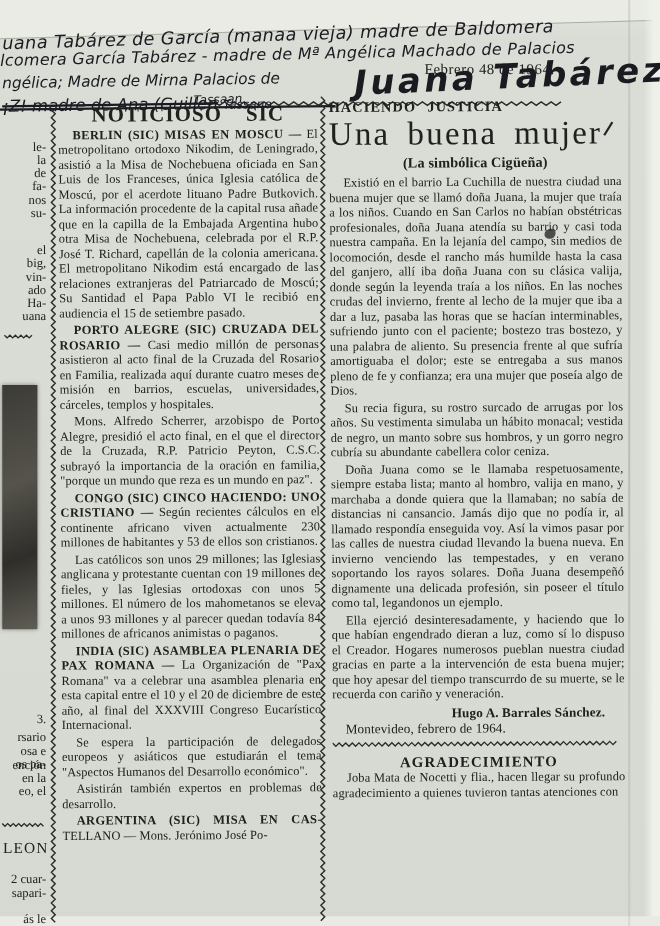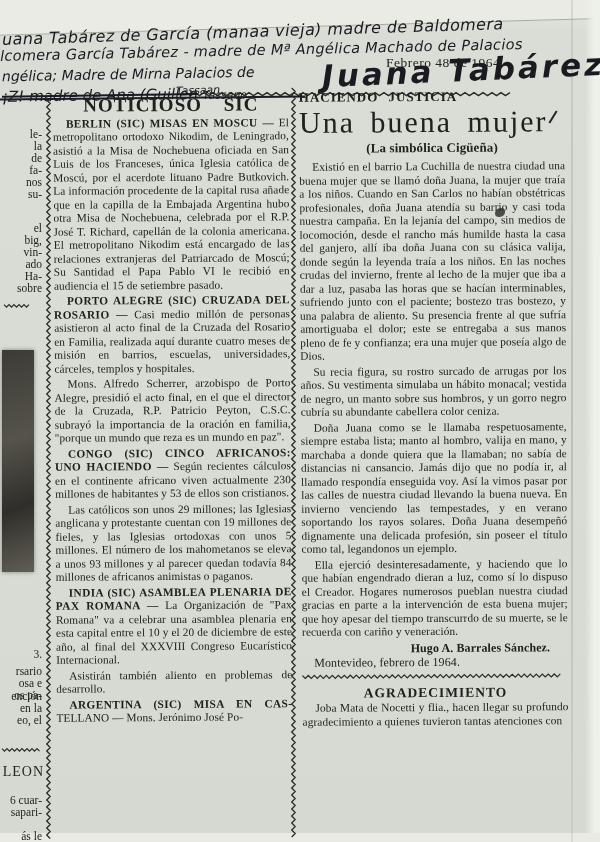--- a/index.html
+++ b/index.html
@@ -88,59 +88,60 @@
     <span class="frag" style="top:22px">la</span>
     <span class="frag" style="top:34px">de</span>
     <span class="frag" style="top:46px">fa-</span>
     <span class="frag" style="top:58px">nos</span>
     <span class="frag" style="top:70px">su-</span>
     <span class="frag" style="top:104px">el</span>
     <span class="frag" style="top:116px">big,</span>
     <span class="frag" style="top:128px">vin-</span>
     <span class="frag" style="top:140px">ado</span>
     <span class="frag" style="top:152px">Ha-</span>
-    <span class="frag" style="top:164px">sobre</span>
+    <span class="frag" style="top:164px">uana</span>
     <svg class="zz" style="left:4px;top:186px" width="28" height="4">
         <polyline points="0,0.7 2.5,3.2 5,0.7 7.5,3.2 10,0.7 12.5,3.2 15,0.7 17.5,3.2 20,0.7 22.5,3.2 25,0.7" fill="none" stroke="#2b2b28" stroke-width="1.2"></polyline>
       </svg>
     <span class="big-z">Z</span>
     <span class="frag" style="top:530px">3.</span>
     <span class="frag" style="top:547px">rsario</span>
     <span class="frag" style="top:559px">osa e</span>
     <span class="frag" style="top:571px">os pa-</span>
     <span class="frag" style="top:584px">en la</span>
     <span class="frag" style="top:596px">eo, el</span>
     <span class="frag" style="top:572px">ención</span>
     <svg class="zz" style="left:2px;top:630px" width="40" height="4">
         <polyline points="0,0.7 2.5,3.2 5,0.7 7.5,3.2 10,0.7 12.5,3.2 15,0.7 17.5,3.2 20,0.7 22.5,3.2 25,0.7 27.5,3.2 30,0.7 32.5,3.2 35,0.7 37.5,3.2" fill="none" stroke="#2b2b28" stroke-width="1.2"></polyline>
       </svg>
     <span class="leon">LEON</span>
-    <span class="frag" style="top:676px">6 cuar-</span>
+    <span class="frag" style="top:676px">2 cuar-</span>
     <span class="frag" style="top:688px">sapari-</span>
     <span class="frag" style="top:741px">ituible</span>
     <span class="frag" style="top:712px">ás le</span>
   </div>
   <div class="photo-block"></div>
 
   <svg class="zz" style="left:46px;top:100px" width="6" height="742">
       <polyline points="0.7,0 4.2,3.5 0.7,7 4.2,10.5 0.7,14 4.2,17.5 0.7,21 4.2,24.5 0.7,28 4.2,31.5 0.7,35 4.2,38.5 0.7,42 4.2,45.5 0.7,49 4.2,52.5 0.7,56 4.2,59.5 0.7,63 4.2,66.5 0.7,70 4.2,73.5 0.7,77 4.2,80.5 0.7,84 4.2,87.5 0.7,91 4.2,94.5 0.7,98 4.2,101.5 0.7,105 4.2,108.5 0.7,112 4.2,115.5 0.7,119 4.2,122.5 0.7,126 4.2,129.5 0.7,133 4.2,136.5 0.7,140 4.2,143.5 0.7,147 4.2,150.5 0.7,154 4.2,157.5 0.7,161 4.2,164.5 0.7,168 4.2,171.5 0.7,175 4.2,178.5 0.7,182 4.2,185.5 0.7,189 4.2,192.5 0.7,196 4.2,199.5 0.7,203 4.2,206.5 0.7,210 4.2,213.5 0.7,217 4.2,220.5 0.7,224 4.2,227.5 0.7,231 4.2,234.5 0.7,238 4.2,241.5 0.7,245 4.2,248.5 0.7,252 4.2,255.5 0.7,259 4.2,262.5 0.7,266 4.2,269.5 0.7,273 4.2,276.5 0.7,280 4.2,283.5 0.7,287 4.2,290.5 0.7,294 4.2,297.5 0.7,301 4.2,304.5 0.7,308 4.2,311.5 0.7,315 4.2,318.5 0.7,322 4.2,325.5 0.7,329 4.2,332.5 0.7,336 4.2,339.5 0.7,343 4.2,346.5 0.7,350 4.2,353.5 0.7,357 4.2,360.5 0.7,364 4.2,367.5 0.7,371 4.2,374.5 0.7,378 4.2,381.5 0.7,385 4.2,388.5 0.7,392 4.2,395.5 0.7,399 4.2,402.5 0.7,406 4.2,409.5 0.7,413 4.2,416.5 0.7,420 4.2,423.5 0.7,427 4.2,430.5 0.7,434 4.2,437.5 0.7,441 4.2,444.5 0.7,448 4.2,451.5 0.7,455 4.2,458.5 0.7,462 4.2,465.5 0.7,469 4.2,472.5 0.7,476 4.2,479.5 0.7,483 4.2,486.5 0.7,490 4.2,493.5 0.7,497 4.2,500.5 0.7,504 4.2,507.5 0.7,511 4.2,514.5 0.7,518 4.2,521.5 0.7,525 4.2,528.5 0.7,532 4.2,535.5 0.7,539 4.2,542.5 0.7,546 4.2,549.5 0.7,553 4.2,556.5 0.7,560 4.2,563.5 0.7,567 4.2,570.5 0.7,574 4.2,577.5 0.7,581 4.2,584.5 0.7,588 4.2,591.5 0.7,595 4.2,598.5 0.7,602 4.2,605.5 0.7,609 4.2,612.5 0.7,616 4.2,619.5 0.7,623 4.2,626.5 0.7,630 4.2,633.5 0.7,637 4.2,640.5 0.7,644 4.2,647.5 0.7,651 4.2,654.5 0.7,658 4.2,661.5 0.7,665 4.2,668.5 0.7,672 4.2,675.5 0.7,679 4.2,682.5 0.7,686 4.2,689.5 0.7,693 4.2,696.5 0.7,700 4.2,703.5 0.7,707 4.2,710.5 0.7,714 4.2,717.5 0.7,721 4.2,724.5 0.7,728 4.2,731.5 0.7,735 4.2,738.5" fill="none" stroke="#2b2b28" stroke-width="1.3"></polyline>
     </svg>
   <svg class="zz" style="left:291px;top:88px" width="6" height="754">
       <polyline points="0.7,0 4.2,3.5 0.7,7 4.2,10.5 0.7,14 4.2,17.5 0.7,21 4.2,24.5 0.7,28 4.2,31.5 0.7,35 4.2,38.5 0.7,42 4.2,45.5 0.7,49 4.2,52.5 0.7,56 4.2,59.5 0.7,63 4.2,66.5 0.7,70 4.2,73.5 0.7,77 4.2,80.5 0.7,84 4.2,87.5 0.7,91 4.2,94.5 0.7,98 4.2,101.5 0.7,105 4.2,108.5 0.7,112 4.2,115.5 0.7,119 4.2,122.5 0.7,126 4.2,129.5 0.7,133 4.2,136.5 0.7,140 4.2,143.5 0.7,147 4.2,150.5 0.7,154 4.2,157.5 0.7,161 4.2,164.5 0.7,168 4.2,171.5 0.7,175 4.2,178.5 0.7,182 4.2,185.5 0.7,189 4.2,192.5 0.7,196 4.2,199.5 0.7,203 4.2,206.5 0.7,210 4.2,213.5 0.7,217 4.2,220.5 0.7,224 4.2,227.5 0.7,231 4.2,234.5 0.7,238 4.2,241.5 0.7,245 4.2,248.5 0.7,252 4.2,255.5 0.7,259 4.2,262.5 0.7,266 4.2,269.5 0.7,273 4.2,276.5 0.7,280 4.2,283.5 0.7,287 4.2,290.5 0.7,294 4.2,297.5 0.7,301 4.2,304.5 0.7,308 4.2,311.5 0.7,315 4.2,318.5 0.7,322 4.2,325.5 0.7,329 4.2,332.5 0.7,336 4.2,339.5 0.7,343 4.2,346.5 0.7,350 4.2,353.5 0.7,357 4.2,360.5 0.7,364 4.2,367.5 0.7,371 4.2,374.5 0.7,378 4.2,381.5 0.7,385 4.2,388.5 0.7,392 4.2,395.5 0.7,399 4.2,402.5 0.7,406 4.2,409.5 0.7,413 4.2,416.5 0.7,420 4.2,423.5 0.7,427 4.2,430.5 0.7,434 4.2,437.5 0.7,441 4.2,444.5 0.7,448 4.2,451.5 0.7,455 4.2,458.5 0.7,462 4.2,465.5 0.7,469 4.2,472.5 0.7,476 4.2,479.5 0.7,483 4.2,486.5 0.7,490 4.2,493.5 0.7,497 4.2,500.5 0.7,504 4.2,507.5 0.7,511 4.2,514.5 0.7,518 4.2,521.5 0.7,525 4.2,528.5 0.7,532 4.2,535.5 0.7,539 4.2,542.5 0.7,546 4.2,549.5 0.7,553 4.2,556.5 0.7,560 4.2,563.5 0.7,567 4.2,570.5 0.7,574 4.2,577.5 0.7,581 4.2,584.5 0.7,588 4.2,591.5 0.7,595 4.2,598.5 0.7,602 4.2,605.5 0.7,609 4.2,612.5 0.7,616 4.2,619.5 0.7,623 4.2,626.5 0.7,630 4.2,633.5 0.7,637 4.2,640.5 0.7,644 4.2,647.5 0.7,651 4.2,654.5 0.7,658 4.2,661.5 0.7,665 4.2,668.5 0.7,672 4.2,675.5 0.7,679 4.2,682.5 0.7,686 4.2,689.5 0.7,693 4.2,696.5 0.7,700 4.2,703.5 0.7,707 4.2,710.5 0.7,714 4.2,717.5 0.7,721 4.2,724.5 0.7,728 4.2,731.5 0.7,735 4.2,738.5 0.7,742 4.2,745.5 0.7,749" fill="none" stroke="#2b2b28" stroke-width="1.3"></polyline>
     </svg>
 
   <div class="col col-left">
     <h2>NOTICIOSO SIC</h2>
     <p><b>BERLIN (SIC) MISAS EN MOSCU —</b> <span>El metropolitano ortodoxo Nikodim, de Leningrado, asistió a la Misa de Nochebuena oficiada en San Luis de los Franceses, única Iglesia católica de Moscú, por el acerdote lituano Padre Butkovich. La información procedente de la capital rusa añade que en la capilla de la Embajada Argentina hubo otra Misa de Nochebuena, celebrada por el R.P. José T. Richard, capellán de la colonia americana. El metropolitano Nikodim está encargado de las relaciones extranjeras del Patriarcado de Moscú; Su Santidad el Papa Pablo VI le recibió en audiencia el 15 de setiembre pasado.</span></p>
     <p><b>PORTO ALEGRE (SIC) CRUZADA DEL ROSARIO —</b> <span>Casi medio millón de personas asistieron al acto final de la Cruzada del Rosario en Familia, realizada aquí durante cuatro meses de misión en barrios, escuelas, universidades, cárceles, templos y hospitales.</span></p>
     <p><b></b> <span>Mons. Alfredo Scherrer, arzobispo de Porto Alegre, presidió el acto final, en el que el director de la Cruzada, R.P. Patricio Peyton, C.S.C. subrayó la importancia de la oración en familia, "porque un mundo que reza es un mundo en paz".</span></p>
-    <p><b>CONGO (SIC) CINCO AFRICANOS: UNO HACIENDO —</b> <span>Según recientes cálculos en el continente africano viven actualmente 230 millones de habitantes y 53 de ellos son cristianos.</span></p>
+    <p><b>CONGO (SIC) CINCO HACIENDO: UNO CRISTIANO —</b> <span>Según recientes cálculos en el continente africano viven actualmente 230 millones de habitantes y 53 de ellos son cristianos.</span></p>
     <p><b></b> <span>Las católicos son unos 29 millones; las Iglesias anglicana y protestante cuentan con 19 millones de fieles, y las Iglesias ortodoxas con unos 5 millones. El número de los mahometanos se eleva a unos 93 millones y al parecer quedan todavía 84 millones de africanos animistas o paganos.</span></p>
     <p><b>INDIA (SIC) ASAMBLEA PLENARIA DE PAX ROMANA —</b> <span>La Organización de "Pax Romana" va a celebrar una asamblea plenaria en esta capital entre el 10 y el 20 de diciembre de este año, al final del XXXVIII Congreso Eucarístico Internacional.</span></p>
-    <p><b></b> <span>Asistirán también aliento en problemas de desarrollo.</span></p>
+    <p><b></b> <span>Se espera la participación de delegados europeos y asiáticos que estudiarán el tema "Aspectos Humanos del Desarrollo económico".</span></p>
+    <p><b></b> <span>Asistirán también expertos en problemas de desarrollo.</span></p>
     <p><b>ARGENTINA (SIC) MISA EN CAS-</b> <span>TELLANO — Mons. Jerónimo José Po-</span></p>
   </div>
 
   <div class="col col-right">
     <div class="kicker">HACIENDO JUSTICIA</div>
     <h1 class="headline">Una buena mujer</h1>
     <div class="subhead">(La simbólica Cigüeña)</div>
     <p>Existió en el barrio La Cuchilla de nuestra ciudad una buena mujer que se llamó doña Juana, la mujer que traía a los niños. Cuando en San Carlos no habían obstétricas profesionales, doña Juana atendía su barrio y casi toda nuestra campaña. En la lejanía del campo, sin medios de locomoción, desde el rancho más humilde hasta la casa del ganjero, allí iba doña Juana con su clásica valija, donde según la leyenda traía a los niños. En las noches crudas del invierno, frente al lecho de la mujer que iba a dar a luz, pasaba las horas que se hacían interminables, sufriendo junto con el paciente; bostezo tras bostezo, y una palabra de aliento. Su presencia frente al que sufría amortiguaba el dolor; este se entregaba a sus manos pleno de fe y confianza; era una mujer que poseía algo de Dios.</p>
     <p>Su recia figura, su rostro surcado de arrugas por los años. Su vestimenta simulaba un hábito monacal; vestida de negro, un manto sobre sus hombros, y un gorro negro cubría su abundante cabellera color ceniza.</p>
     <p>Doña Juana como se le llamaba respetuosamente, siempre estaba lista; manto al hombro, valija en mano, y marchaba a donde quiera que la llamaban; no sabía de distancias ni cansancio. Jamás dijo que no podía ir, al llamado respondía enseguida voy. Así la vimos pasar por las calles de nuestra ciudad llevando la buena nueva. En invierno venciendo las tempestades, y en verano soportando los rayos solares. Doña Juana desempeñó dignamente una delicada profesión, sin poseer el título como tal, legandonos un ejemplo.</p>

